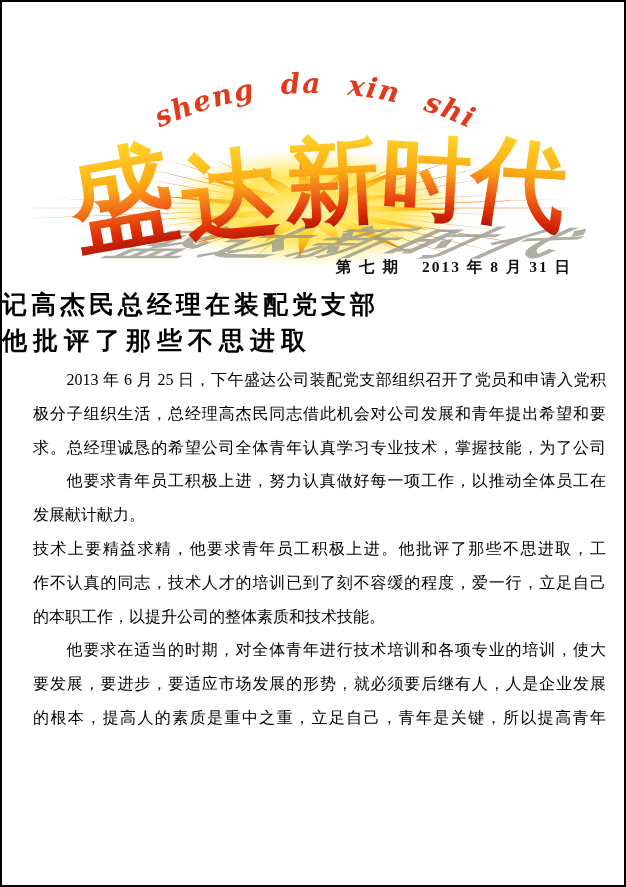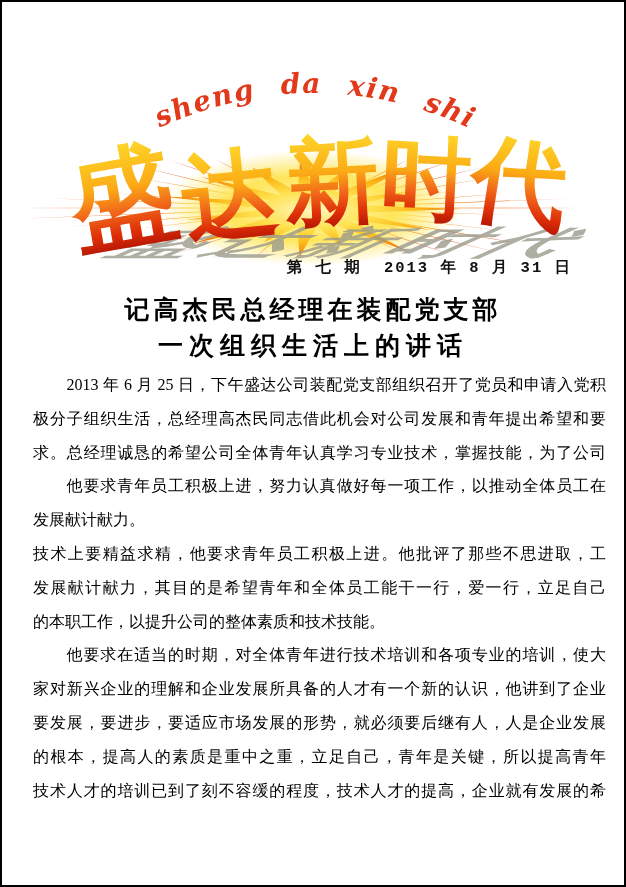--- a/index.html
+++ b/index.html
@@ -17,26 +17,23 @@
   .header-svg { display: block; width: 626px; height: 285px; }
   .masthead {
     position: absolute;
     top: 255px;
     right: 52px;
     font-weight: bold;
     font-size: 15.5px;
     letter-spacing: 2px;
     white-space: nowrap;
     color: #111;
-    font-family: Liberation Mono, monospace;
   }
   .masthead .gap { display: inline-block; width: 22px; }
   .doc-title {
-    margin-top: 5px;
-    text-align: center;
     font-weight: bold;
     color: #000;
   }
   .doc-title .t1 { font-size: 25px; letter-spacing: 4px; line-height: 36px; }
   .doc-title .t2 { font-size: 25px; letter-spacing: 6px; line-height: 36px; }
   .article {
     margin: 4px 18px 0 31px;
     font-size: 16px;
   }
   .line {
@@ -107,32 +104,30 @@
       <textPath href="#pinyinArc" startOffset="3%">sheng da xin shi dai</textPath>
     </text>
   </svg>
 
   <div class="masthead">
     <span>第 七 期</span><span class="gap"></span><span>2013 年 8 月 31 日</span>
   </div>
 
   <div class="doc-title">
     <div class="t1">记高杰民总经理在装配党支部</div>
-    <div class="t2">一次组织生活上的讲话</div>
+    <div class="t2">他批评了那些不思进取</div>
   </div>
 
   <div class="article">
       <div class="line indent">2013 年 6 月 25 日，下午盛达公司装配党支部组织召开了党员和申请入党积</div>
       <div class="line">极分子组织生活，总经理高杰民同志借此机会对公司发展和青年提出希望和要</div>
       <div class="line">求。总经理诚恳的希望公司全体青年认真学习专业技术，掌握技能，为了公司</div>
       <div class="line indent">他要求青年员工积极上进，努力认真做好每一项工作，以推动全体员工在</div>
       <div class="line para-end">发展献计献力。</div>
       <div class="line">技术上要精益求精，他要求青年员工积极上进。他批评了那些不思进取，工</div>
-      <div class="line">发展献计献力，其目的是希望青年和全体员工能干一行，爱一行，立足自己</div>
+      <div class="line">作不认真的同志，技术人才的培训已到了刻不容缓的程度，爱一行，立足自己</div>
       <div class="line para-end">的本职工作，以提升公司的整体素质和技术技能。</div>
       <div class="line indent">他要求在适当的时期，对全体青年进行技术培训和各项专业的培训，使大</div>
-      <div class="line">家对新兴企业的理解和企业发展所具备的人才有一个新的认识，他讲到了企业</div>
       <div class="line">要发展，要进步，要适应市场发展的形势，就必须要后继有人，人是企业发展</div>
       <div class="line">的根本，提高人的素质是重中之重，立足自己，青年是关键，所以提高青年</div>
-      <div class="line">技术人才的培训已到了刻不容缓的程度，技术人才的提高，企业就有发展的希</div>
     </div>
 
 </div>
 
 </body></html>

